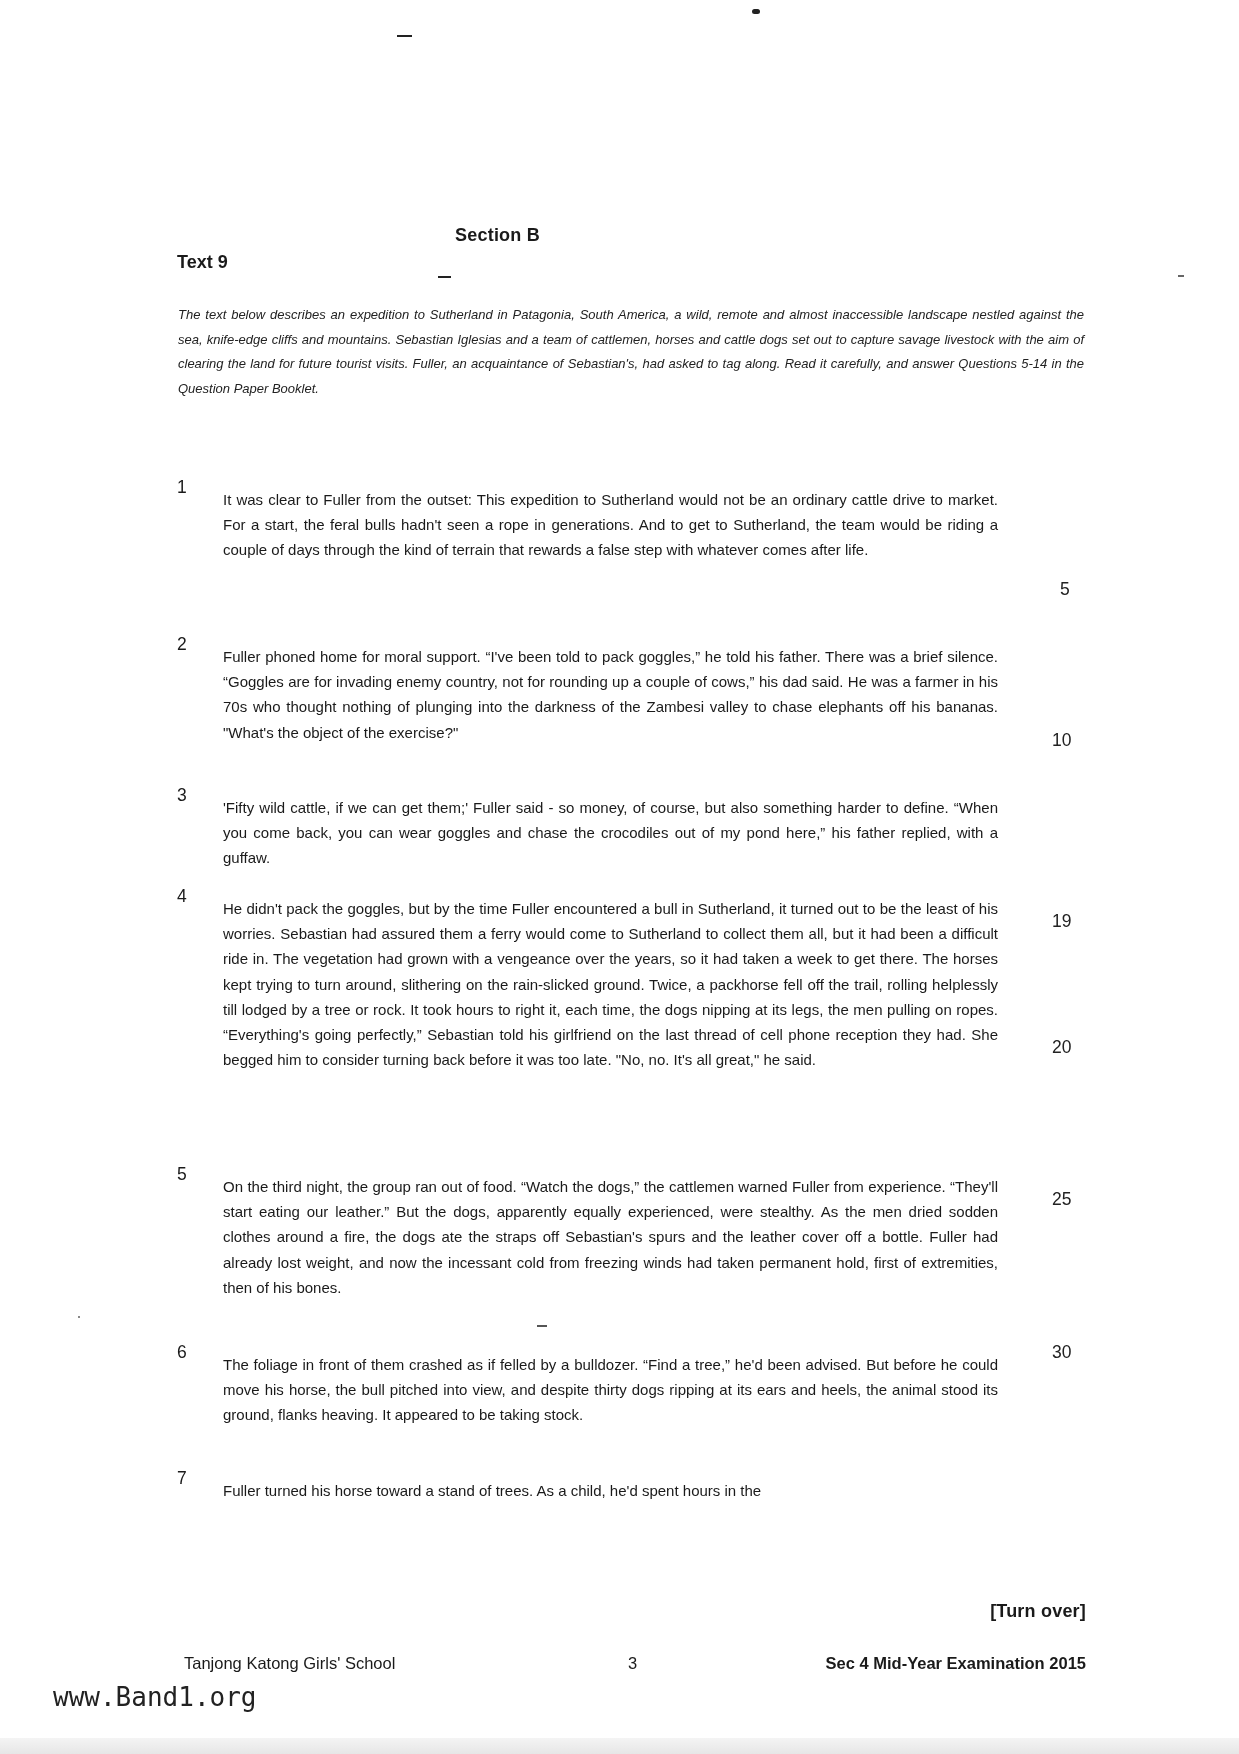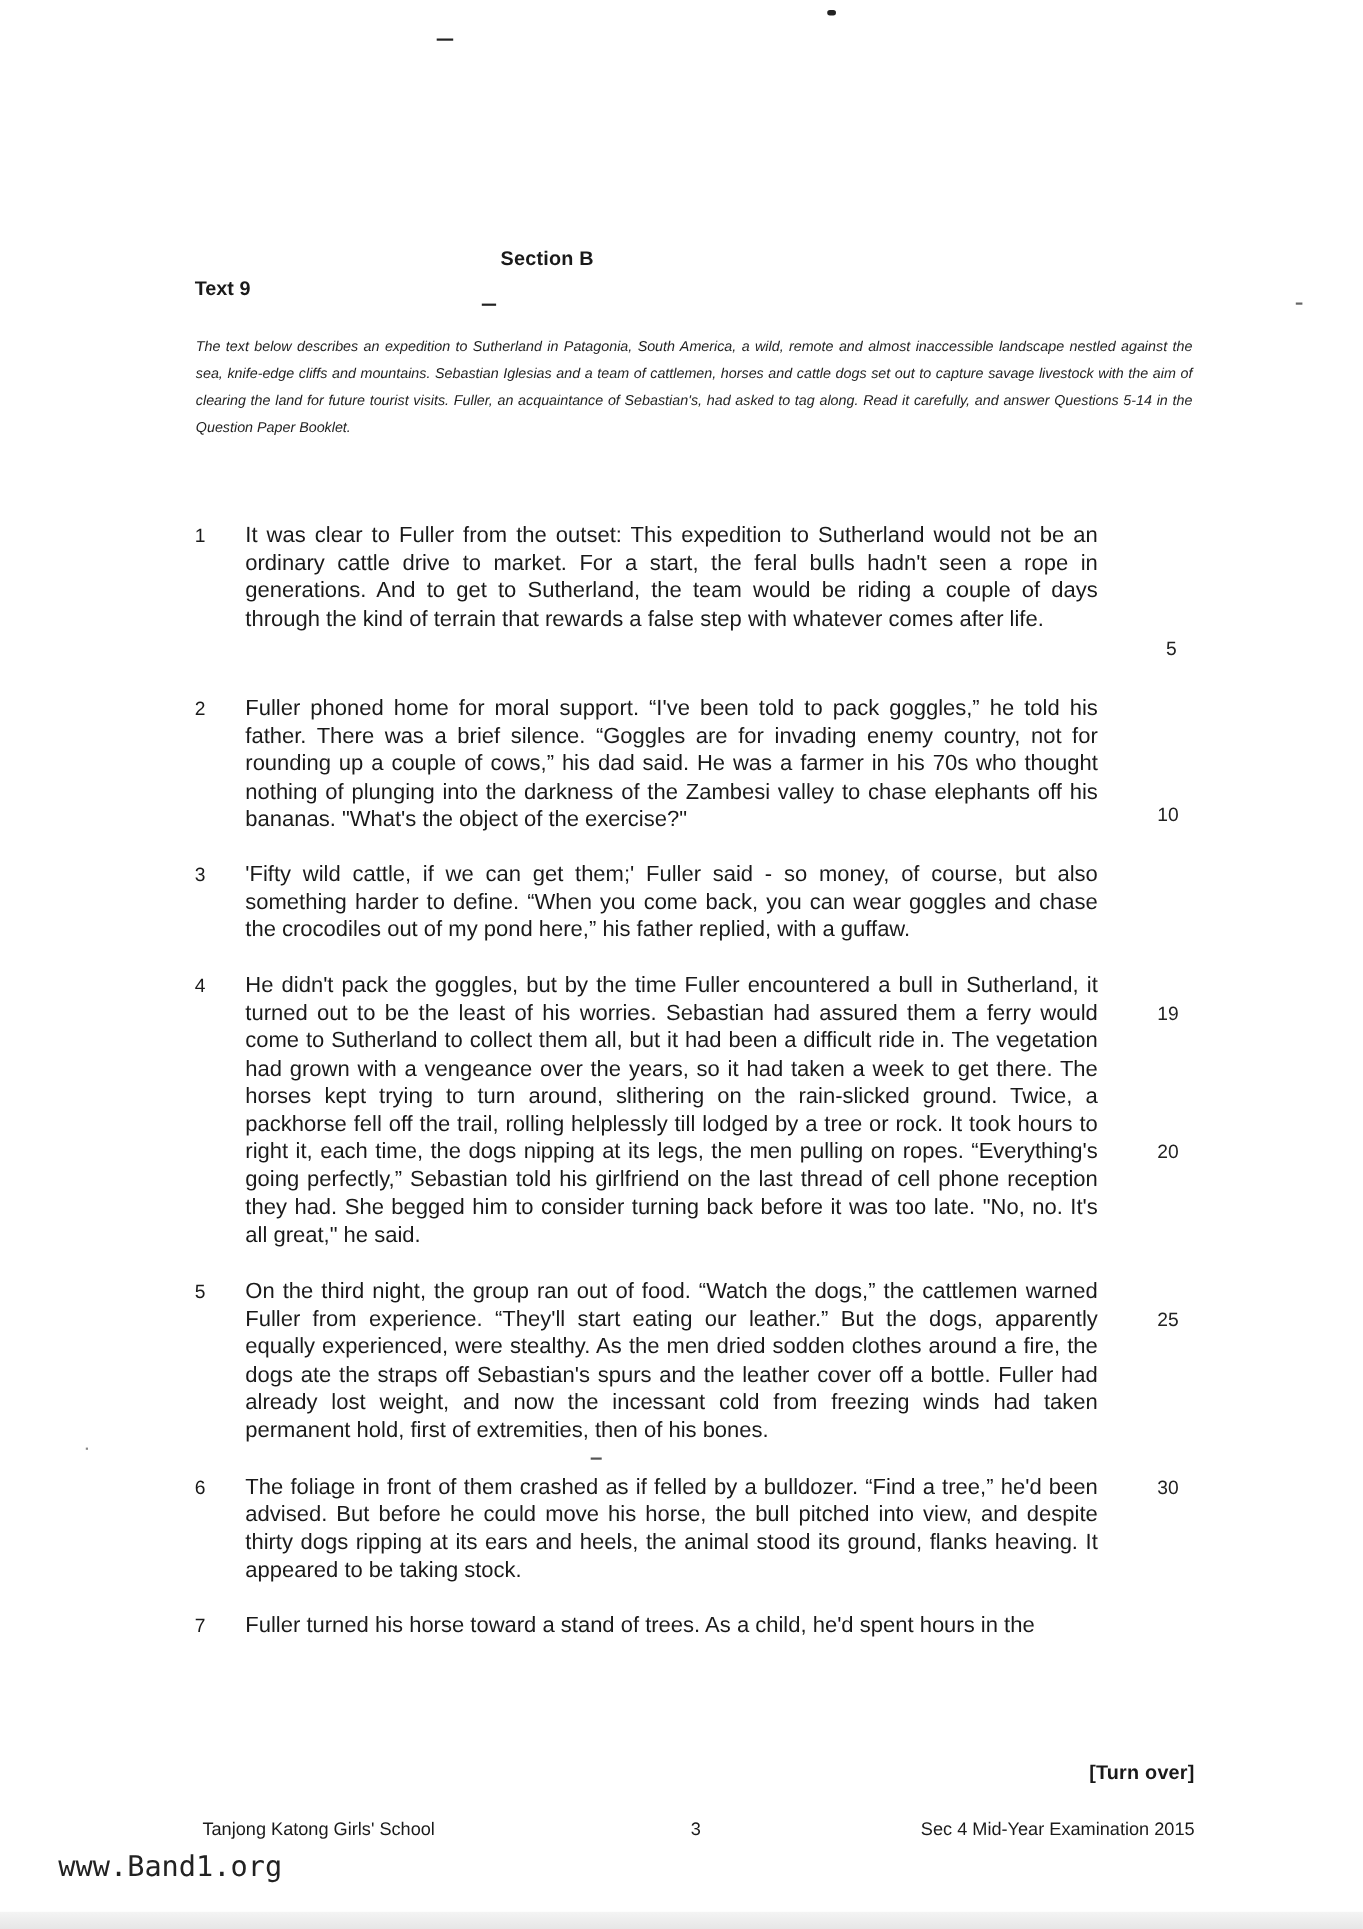--- a/index.html
+++ b/index.html
@@ -68,23 +68,23 @@
     .para-num {
       position: absolute;
       left: 0;
       top: 0;
       font-size: 17.5px;
       line-height: 25px;
     }
     .para-body {
       position: absolute;
       left: 46px;
-      top: 0;
+      top: 12px;
       width: 775px;
-      font-size: 20px;
+      font-size: 15px;
       line-height: 25.2px;
       text-align: justify;
       color: #1a1a1a;
     }
     .line-num {
       position: absolute;
       left: 1057px;
       font-size: 17.5px;
       line-height: 25px;
       color: #222;
@@ -107,20 +107,21 @@
       position: absolute;
       left: 628px;
       top: 1654px;
       font-size: 16.5px;
     }
     .footer-exam {
       position: absolute;
       right: 153px;
       top: 1654px;
       font-size: 16.5px;
+      font-weight: bold;
     }
     .watermark {
       position: absolute;
       left: 53px;
       top: 1682px;
       font-family: "DejaVu Sans Mono", monospace;
       font-size: 26px;
       color: #222;
     }
     .scan-edge {

